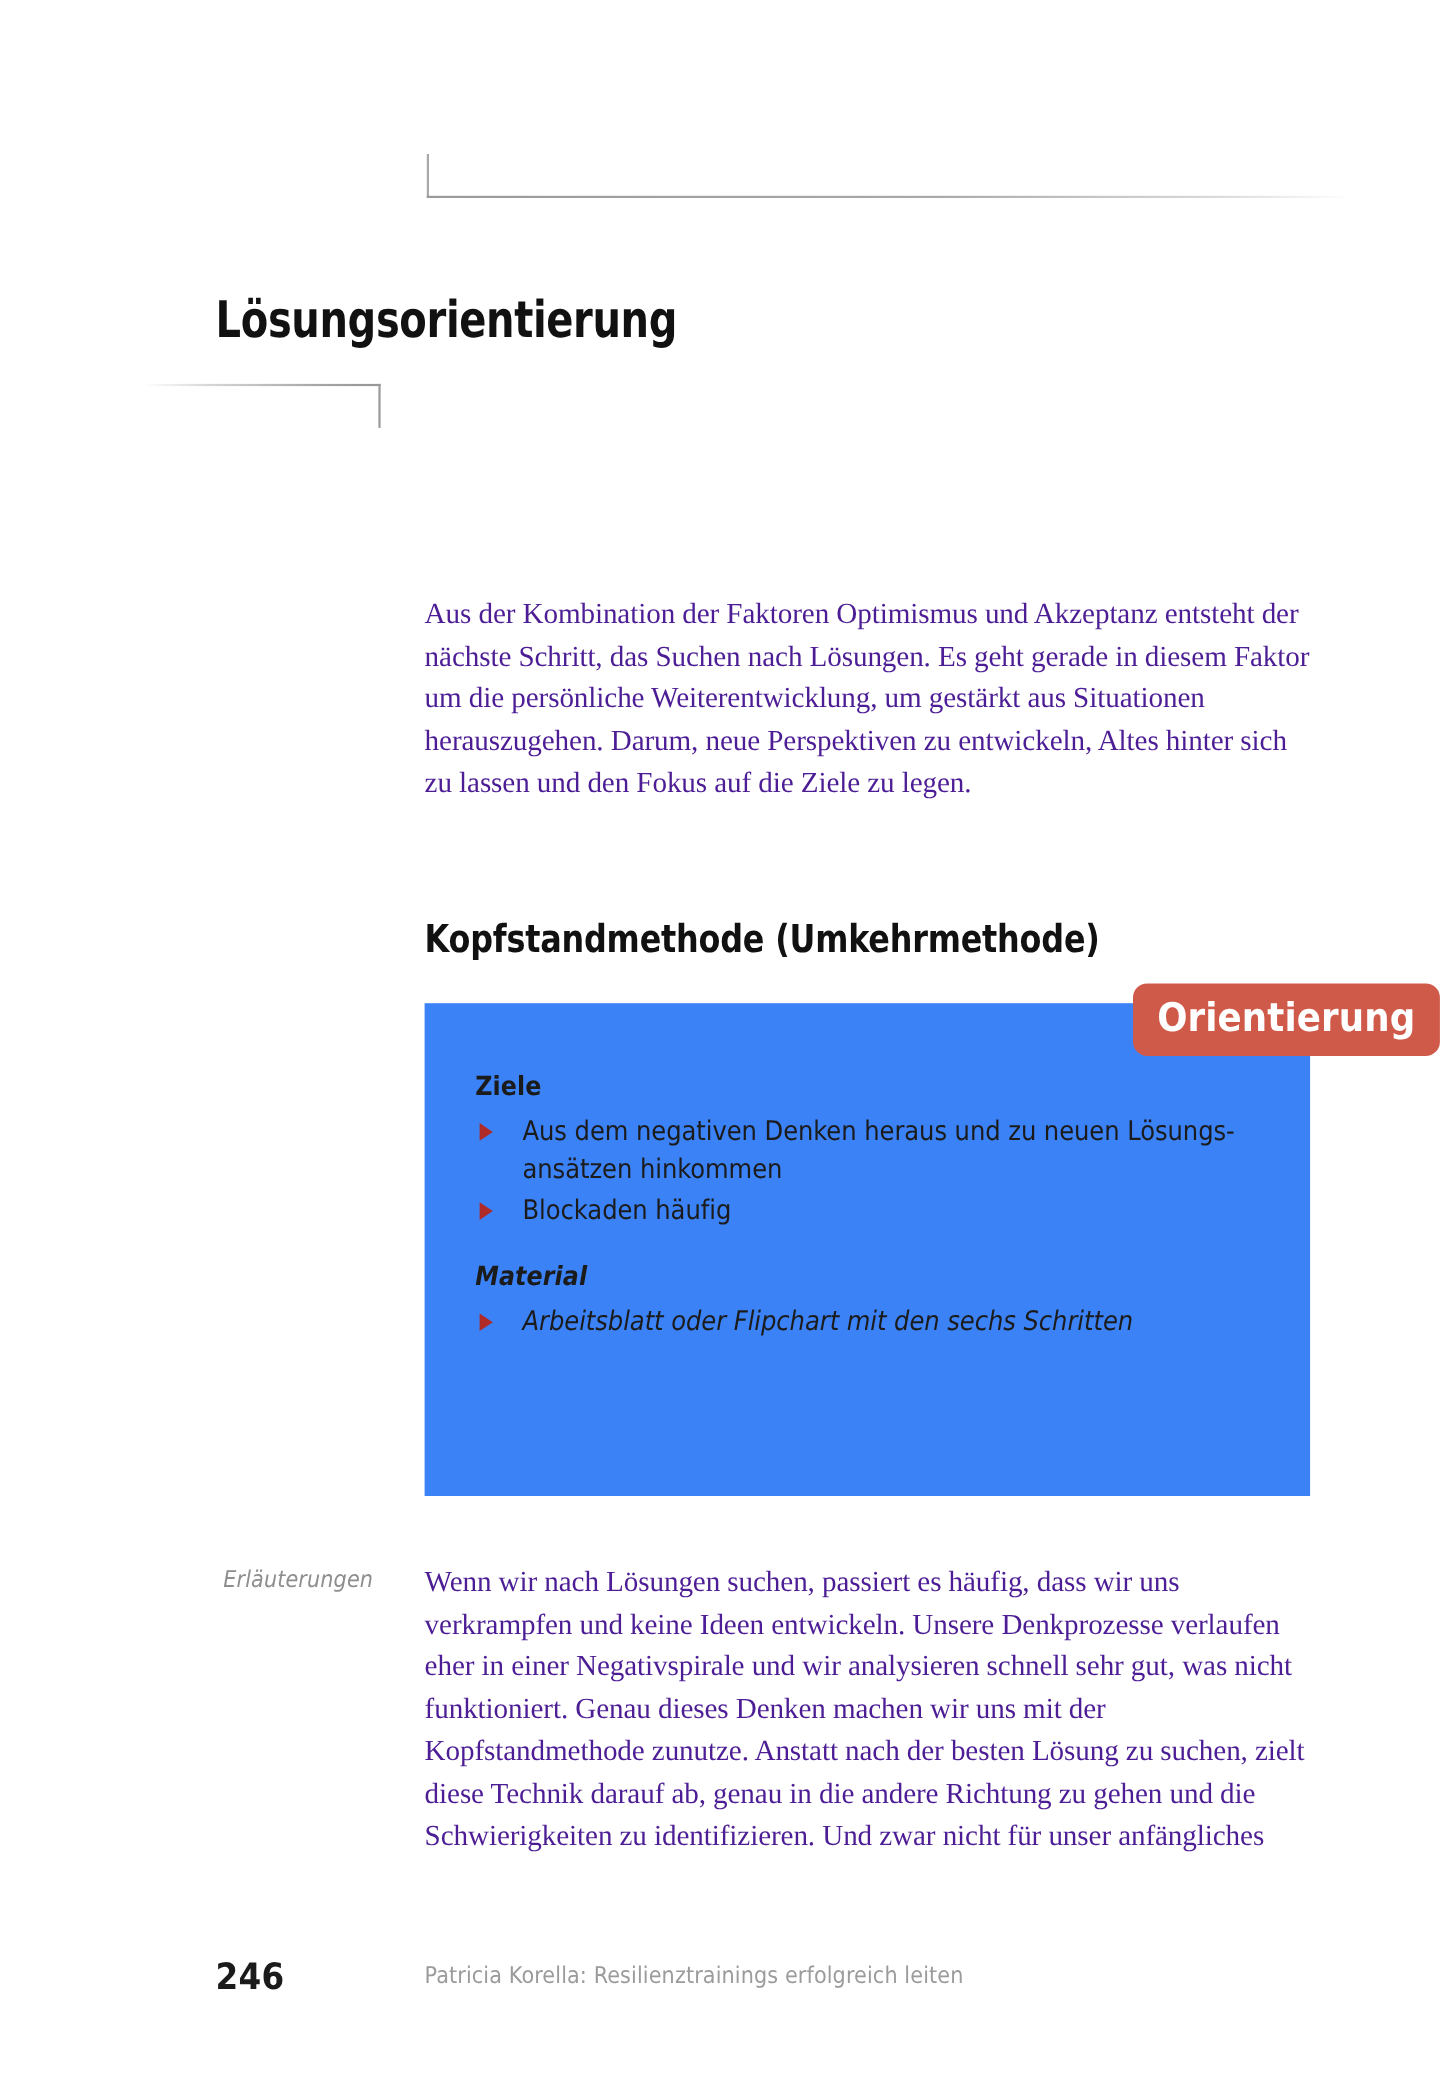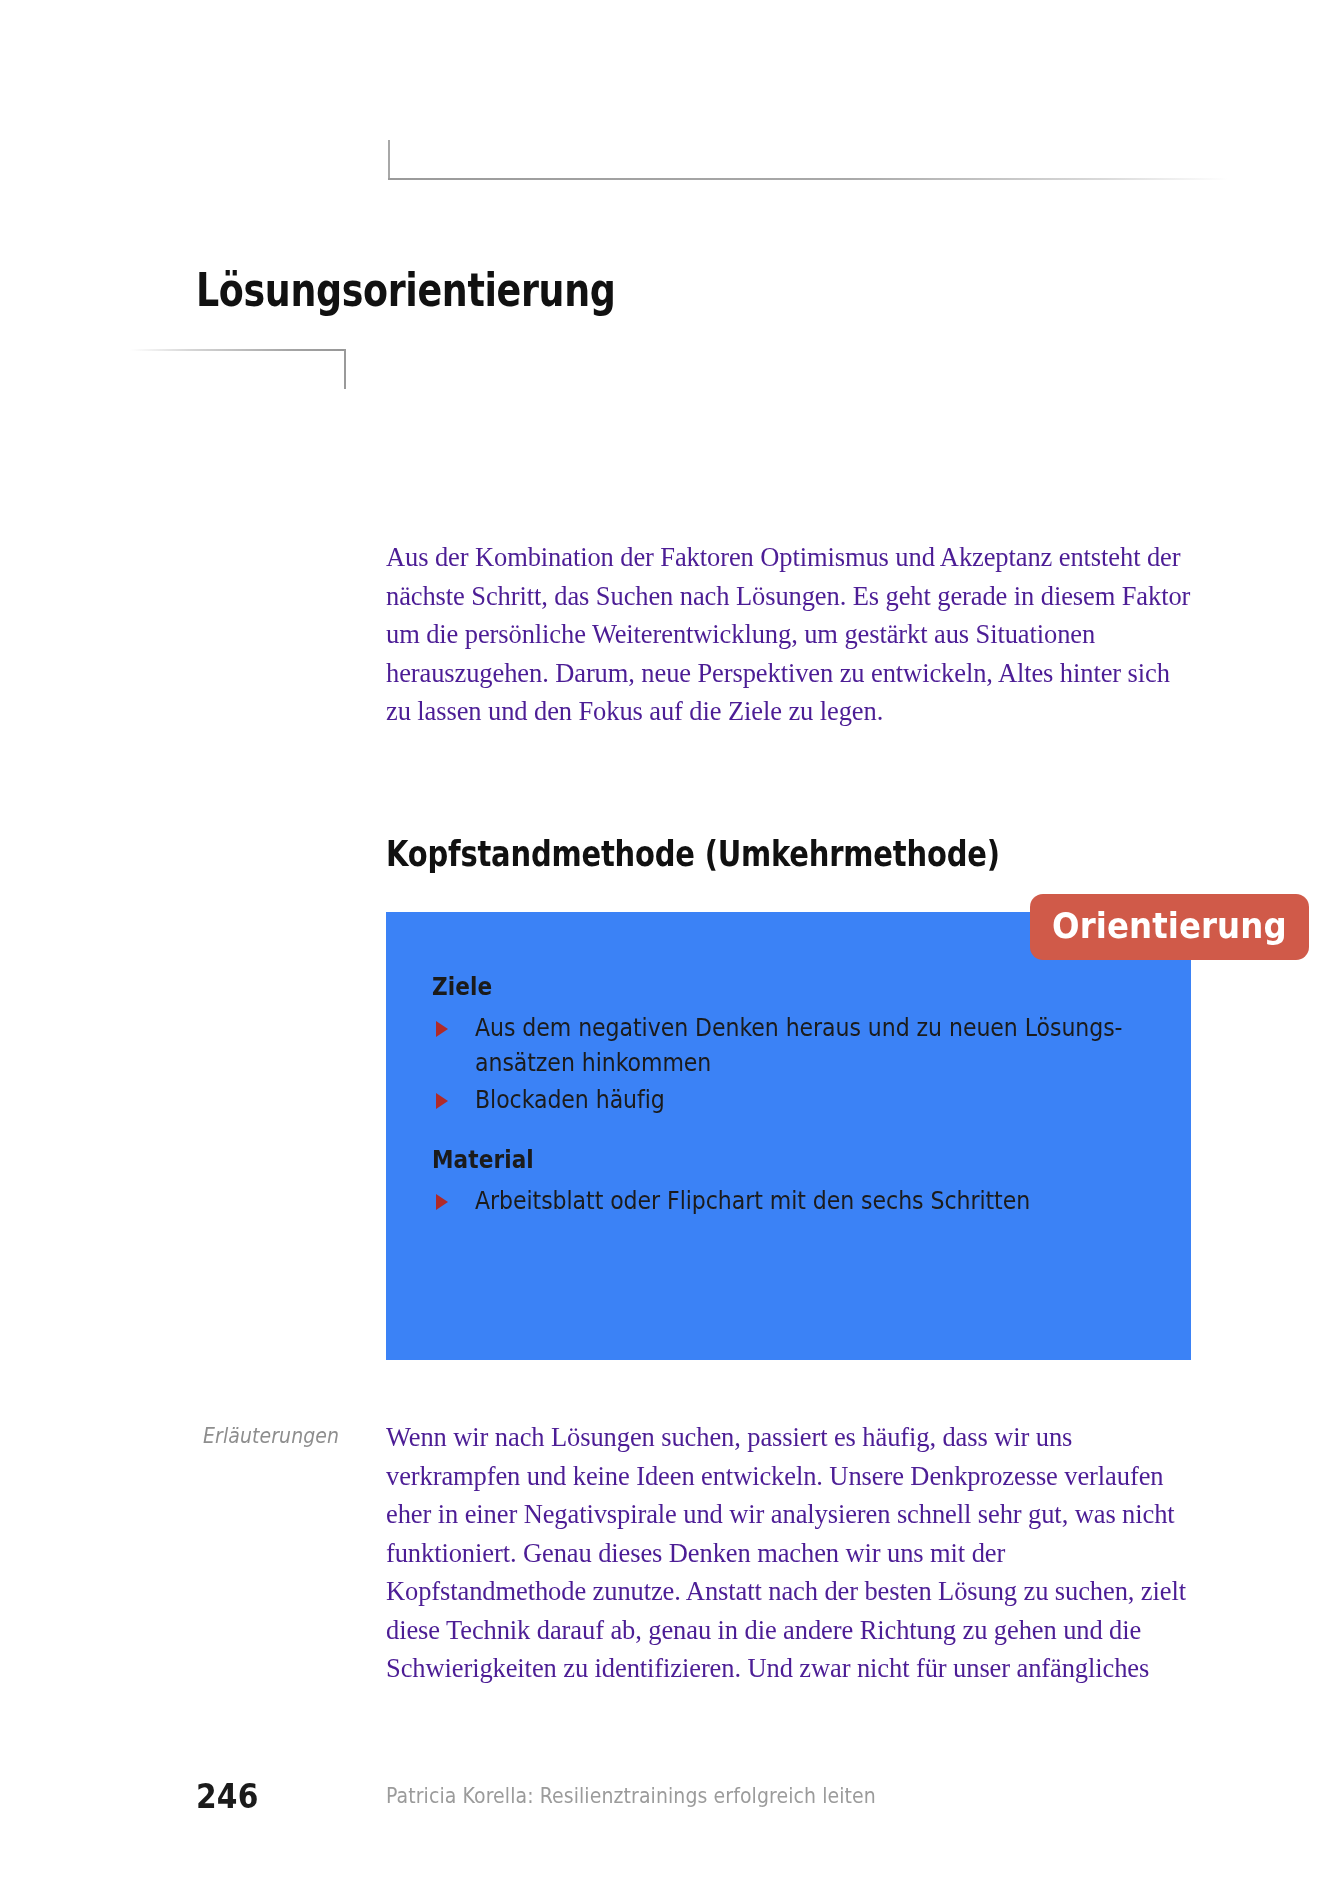--- a/index.html
+++ b/index.html
@@ -131,21 +131,21 @@
     font-family: "DejaVu Sans Condensed", "Liberation Sans Narrow", "Liberation Sans", sans-serif;
     font-weight: 700;
     font-size: 36px;
     line-height: 1;
     letter-spacing: 0.1px;
     white-space: nowrap;
     margin-left: 32px;
   }
 
   .grp { margin-bottom: 26px; }
-  .grp:last-child { margin-bottom: 12px; }
+  .grp:last-child { margin-bottom: 12px; font-style: italic; }
 
   .grp-title {
     font-weight: 700;
     font-size: 24px;
     line-height: 34px;
     margin-bottom: 6px;
     letter-spacing: 0.1px;
   }
   ul.bullets {
     list-style: none;

